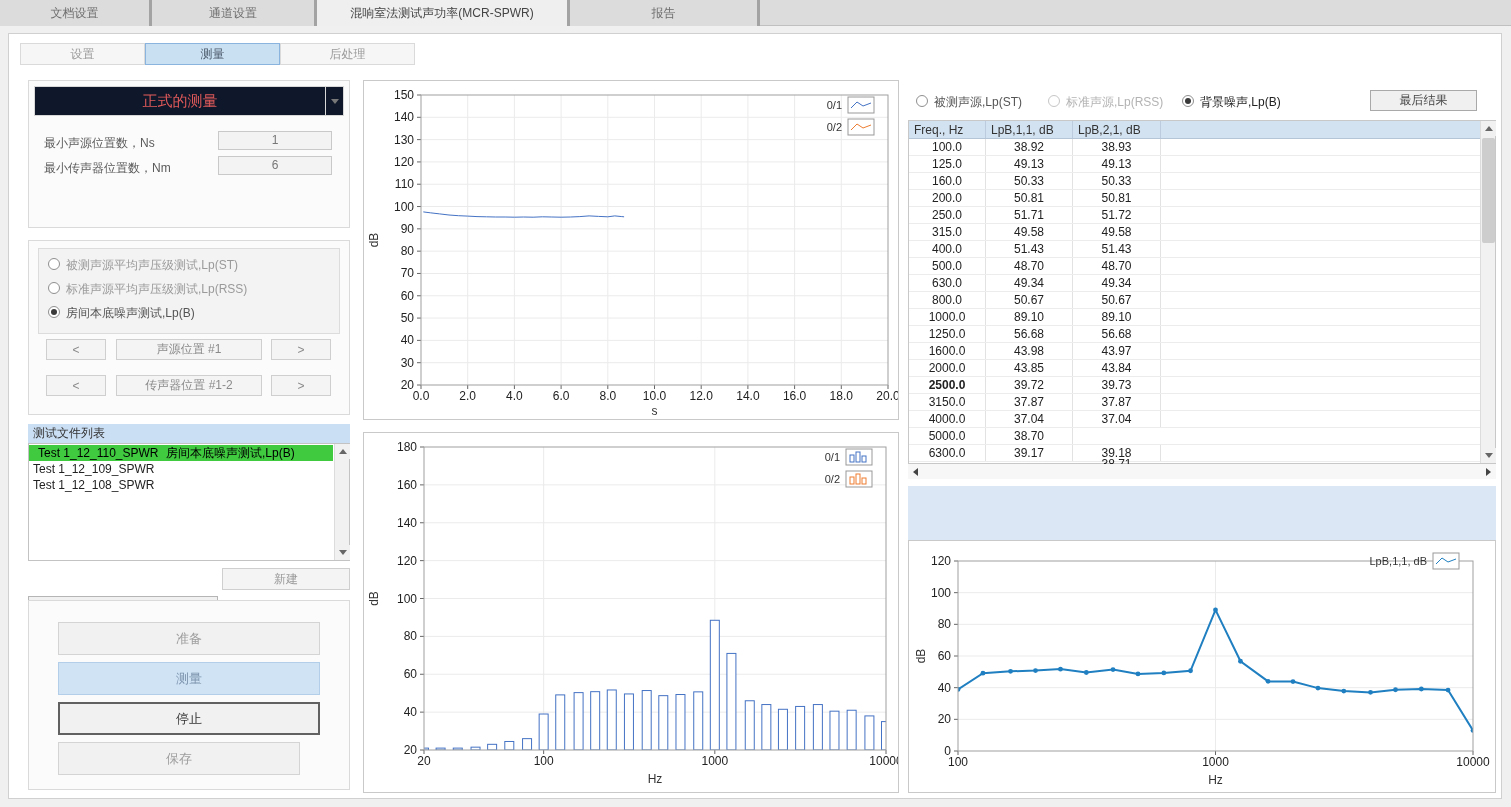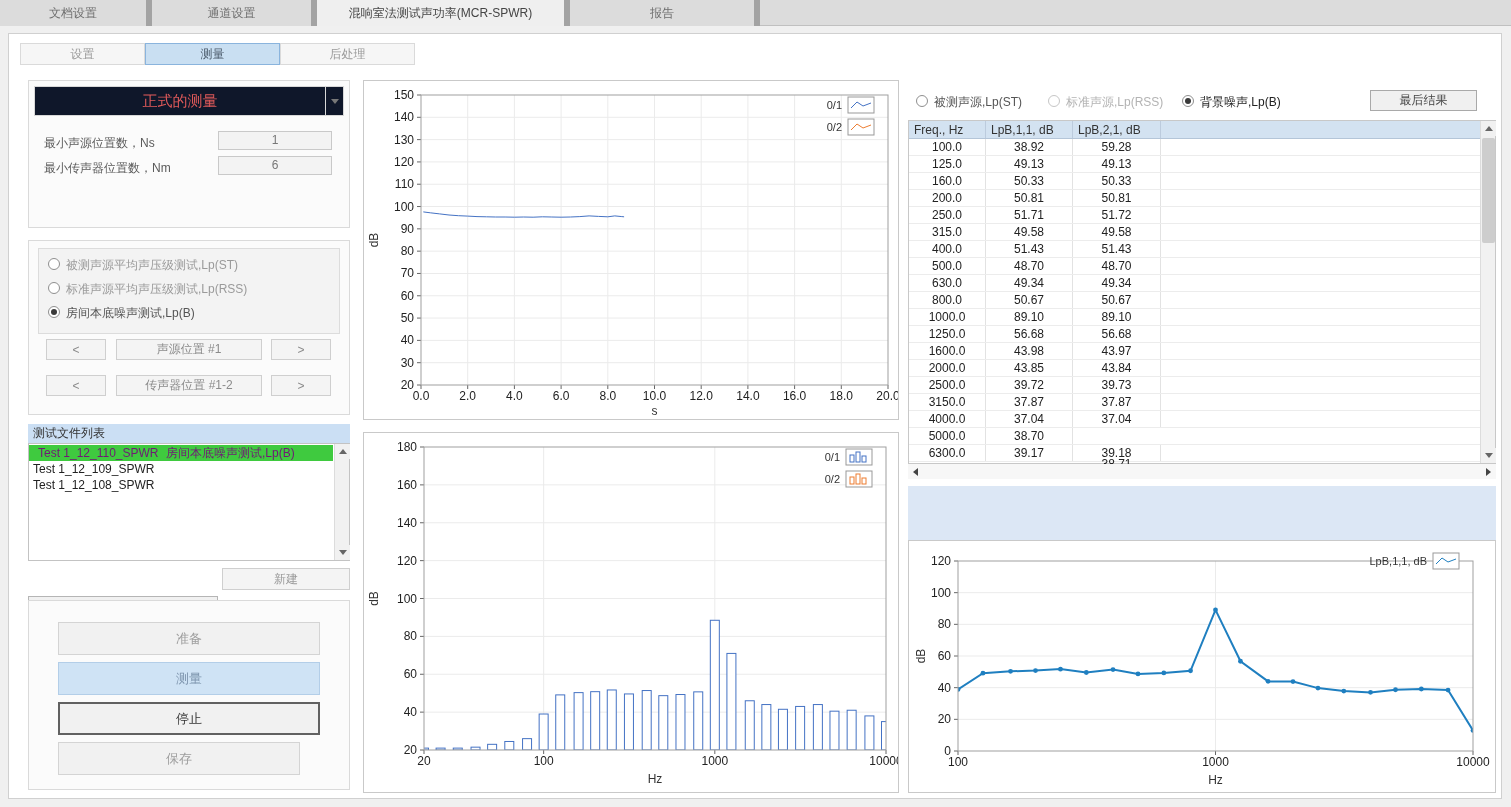--- a/index.html
+++ b/index.html
@@ -1,20 +1,20 @@
 <!DOCTYPE html>
 <html><head>
 <meta charset="utf-8">
 <style>
 * {box-sizing:border-box; margin:0; padding:0}
 body {font-family:"Liberation Sans","DejaVu Sans",sans-serif; background:#f0f0f0}
 #root {position:relative; width:1511px; height:807px; background:#f0f0f0; overflow:hidden; font-size:12px; color:#333}
 .abs {position:absolute}
 .topbar {position:absolute; left:0; top:0; width:1511px; height:26px; background:#dcdcdc; border-bottom:1px solid #c0c0c0; display:flex}
-.toptab {height:26px; display:flex; align-items:center; justify-content:center; color:#6e6e6e; background:#dcdcdc; border-right:6px solid #a3a3a3; font-size:12px; overflow:hidden; white-space:nowrap}
+.toptab {height:26px; display:flex; align-items:center; justify-content:center; color:#6e6e6e; background:#dcdcdc; border-right:3px solid #a3a3a3; font-size:12px; overflow:hidden; white-space:nowrap}
 .toptab.active {background:#efefef; color:#444}
 .mainpanel {background:#ffffff; border:1px solid #d0d0d0}
 .subtab {display:flex; align-items:center; justify-content:center; background:#f6f6f6; border:1px solid #dadada; color:#9a9a9a; cursor:default}
 .subtab.active {background:#c9dff2; border-color:#8ab4dd; color:#4a5a6a}
 .groupbox {background:#fbfbfb; border:1px solid #dadada}
 .dropdown {background:#0f172a; border:1px solid #d8d8d8; display:flex; align-items:center}
 .dd-text {flex:1; text-align:center; font-size:15px}
 .dd-arrow {width:18px; height:100%; border-left:1px solid #d8d8d8; display:flex; align-items:center; justify-content:center}
 .tri-down {width:0;height:0;border-left:4px solid transparent;border-right:4px solid transparent;border-top:5px solid #777}
 .tri-up {width:0;height:0;border-left:4px solid transparent;border-right:4px solid transparent;border-bottom:5px solid #666}
@@ -86,21 +86,21 @@
   <div class="btn abs" style="left:116px;top:339px;width:146px;height:21px">声源位置 #1</div>
   <div class="btn abs" style="left:271px;top:339px;width:60px;height:21px">&gt;</div>
 
   <div class="btn abs" style="left:46px;top:375px;width:60px;height:21px">&lt;</div>
   <div class="btn abs" style="left:116px;top:375px;width:146px;height:21px">传声器位置 #1-2</div>
   <div class="btn abs" style="left:271px;top:375px;width:60px;height:21px">&gt;</div>
 
   <div class="listtitle abs" style="left:28px;top:424px;width:322px;height:19px">测试文件列表</div>
   <div class="listbox abs" style="left:28px;top:443px;width:322px;height:118px">
     <div id="file-list-items" class="abs" style="left:0;top:1px;width:304px">
-        <div class="litem" style="background: rgb(63, 202, 63); color: #701a75; padding-left: 9px;">
+        <div class="litem" style="background: rgb(63, 202, 63); color: #000000; padding-left: 9px;">
           <span class="fname">Test 1_12_110_SPWR</span>
           <span>房间本底噪声测试,Lp(B)</span>
         </div>
         <div class="litem">
           <span class="fname">Test 1_12_109_SPWR</span>
         </div>
         <div class="litem">
           <span class="fname">Test 1_12_108_SPWR</span>
         </div>
       </div>
@@ -313,21 +313,21 @@
     <div class="thead" style="margin-right:15px">
       <div class="thcell" style="width:77px">Freq., Hz</div>
       <div class="thcell" style="width:87px">LpB,1,1, dB</div>
       <div class="thcell" style="width:88px">LpB,2,1, dB</div>
       <div class="tfill" style="background:#d3e2f1"></div>
     </div>
     <div id="table-body" style="margin-right:15px">
         <div class="trow">
           <div class="tcell" style="width: 77px;">100.0</div>
           <div class="tcell" style="width: 87px;">38.92</div>
-          <div class="tcell" style="width: 88px;">59.28</div>
+          <div class="tcell" style="width: 88px;">38.93</div>
           <div class="tfill"></div>
         </div>
         <div class="trow">
           <div class="tcell" style="width: 77px;">125.0</div>
           <div class="tcell" style="width: 87px;">49.13</div>
           <div class="tcell" style="width: 88px;">49.13</div>
           <div class="tfill"></div>
         </div>
         <div class="trow">
           <div class="tcell" style="width: 77px;">160.0</div>
@@ -395,21 +395,21 @@
           <div class="tcell" style="width: 88px;">43.97</div>
           <div class="tfill"></div>
         </div>
         <div class="trow">
           <div class="tcell" style="width: 77px;">2000.0</div>
           <div class="tcell" style="width: 87px;">43.85</div>
           <div class="tcell" style="width: 88px;">43.84</div>
           <div class="tfill"></div>
         </div>
         <div class="trow">
-          <div class="tcell" style="width: 77px;">2500.0</div>
+          <div class="tcell" style="width: 77px; font-weight: bold;">2500.0</div>
           <div class="tcell" style="width: 87px;">39.72</div>
           <div class="tcell" style="width: 88px;">39.73</div>
           <div class="tfill"></div>
         </div>
         <div class="trow">
           <div class="tcell" style="width: 77px;">3150.0</div>
           <div class="tcell" style="width: 87px;">37.87</div>
           <div class="tcell" style="width: 88px;">37.87</div>
           <div class="tfill"></div>
         </div>

